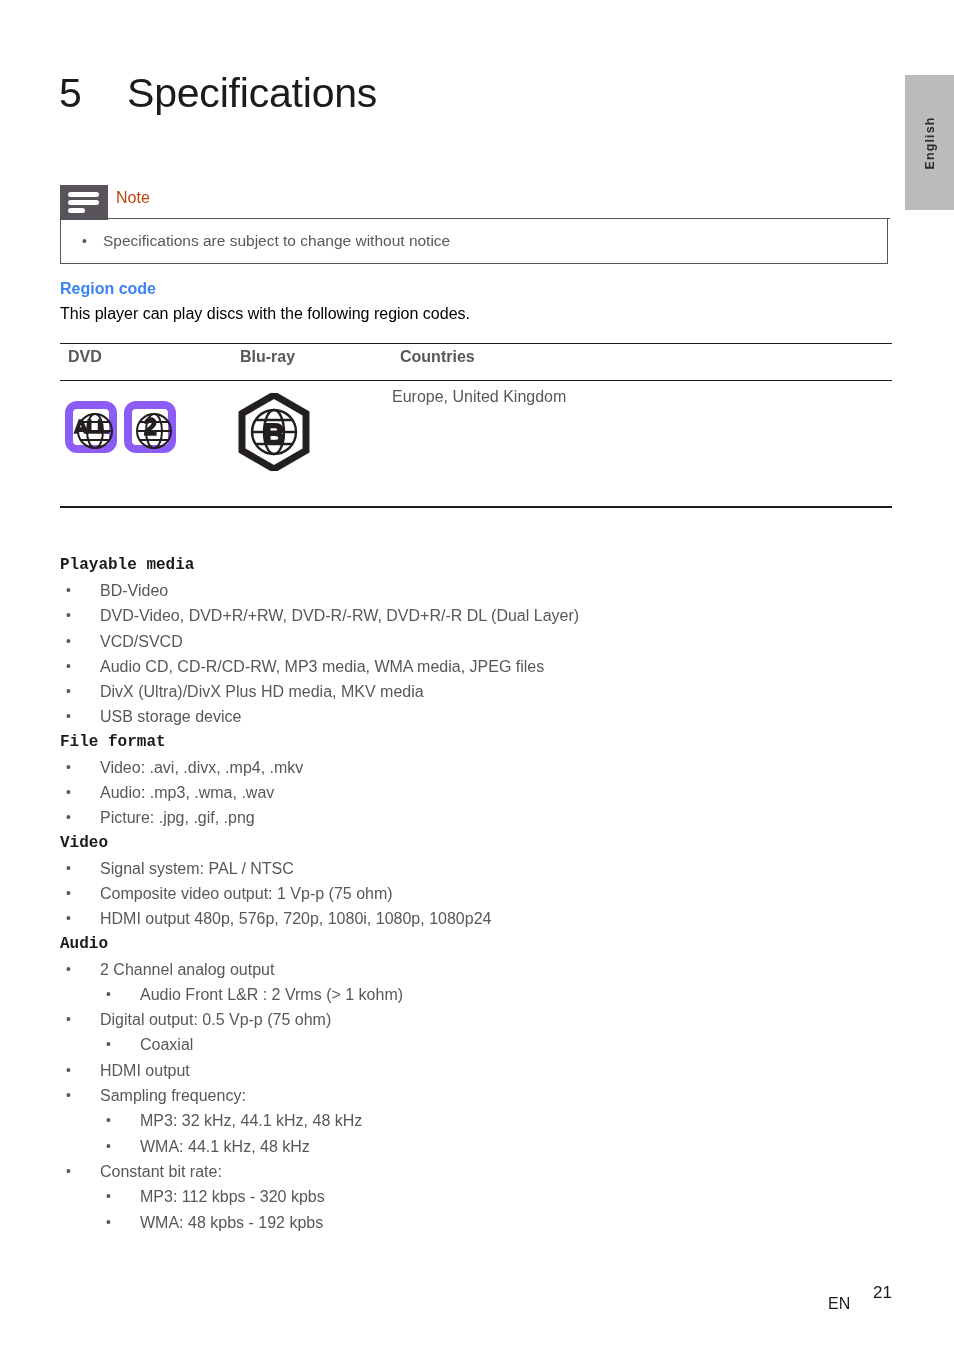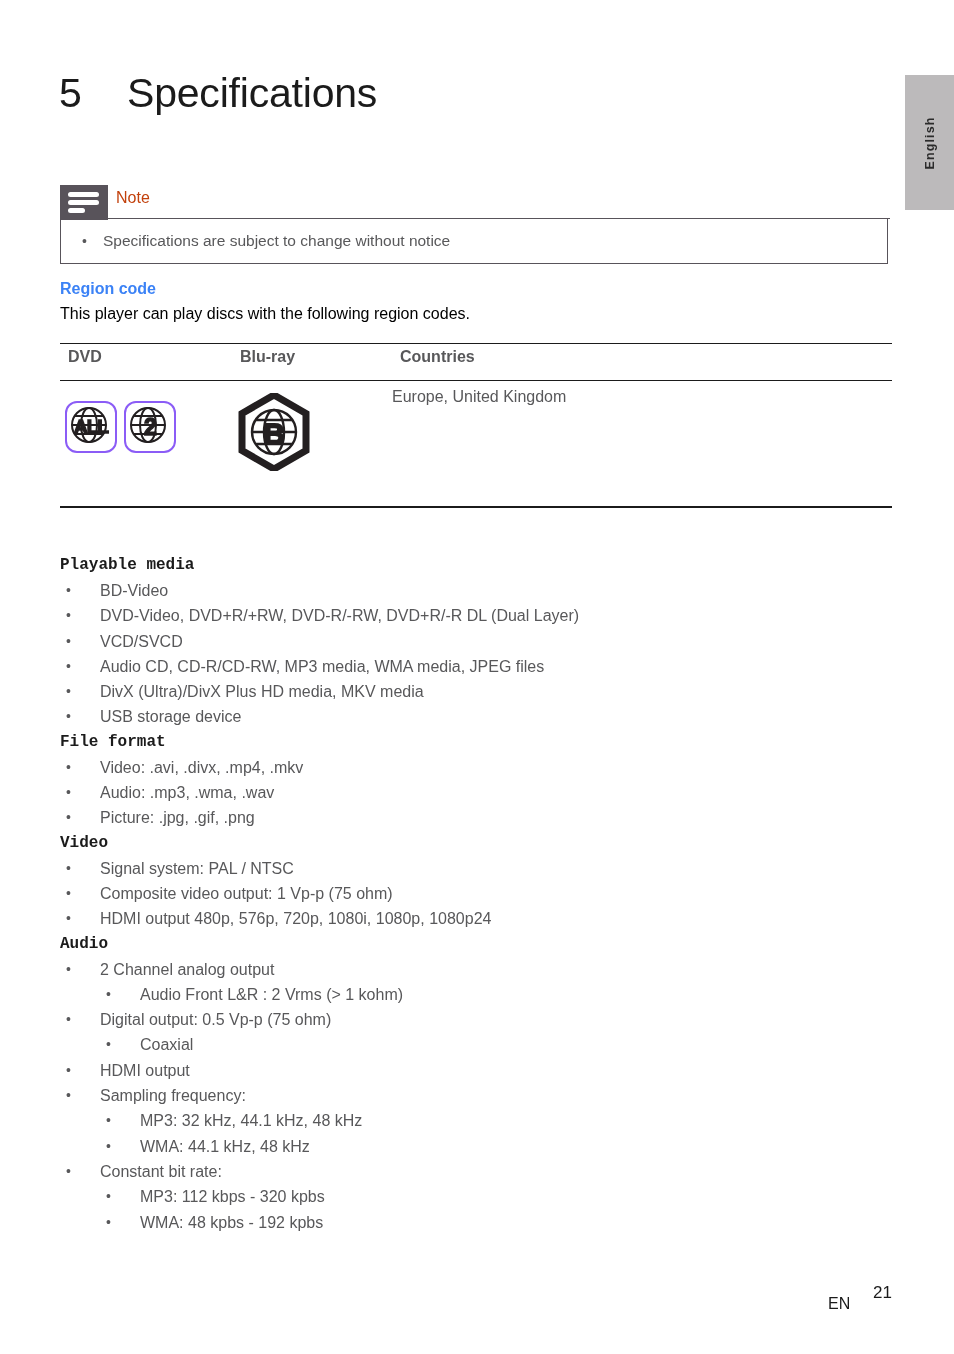--- a/index.html
+++ b/index.html
@@ -185,21 +185,21 @@
   .dvd-icons {
     position: absolute;
     left: 5px;
     top: 58px;
     display: flex;
     gap: 7px;
   }
   .dvd-badge {
     width: 52px;
     height: 52px;
-    border: 2px solid #8b5cf6;
+    border: 8px solid #8b5cf6;
     border-radius: 12px;
     background: #ffffff;
     position: relative;
     box-sizing: border-box;
   }
   .dvd-badge .globe {
     position: absolute;
     left: 3px;
     top: 3px;
   }

